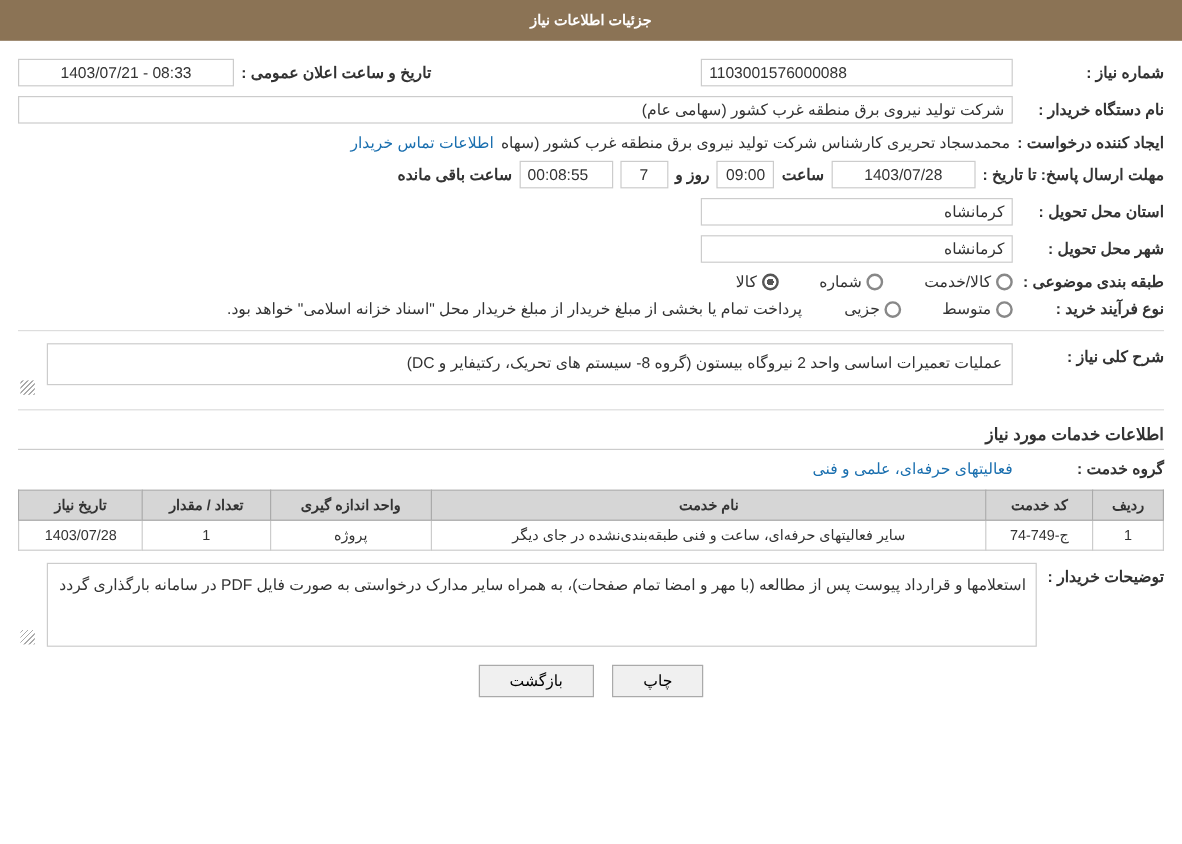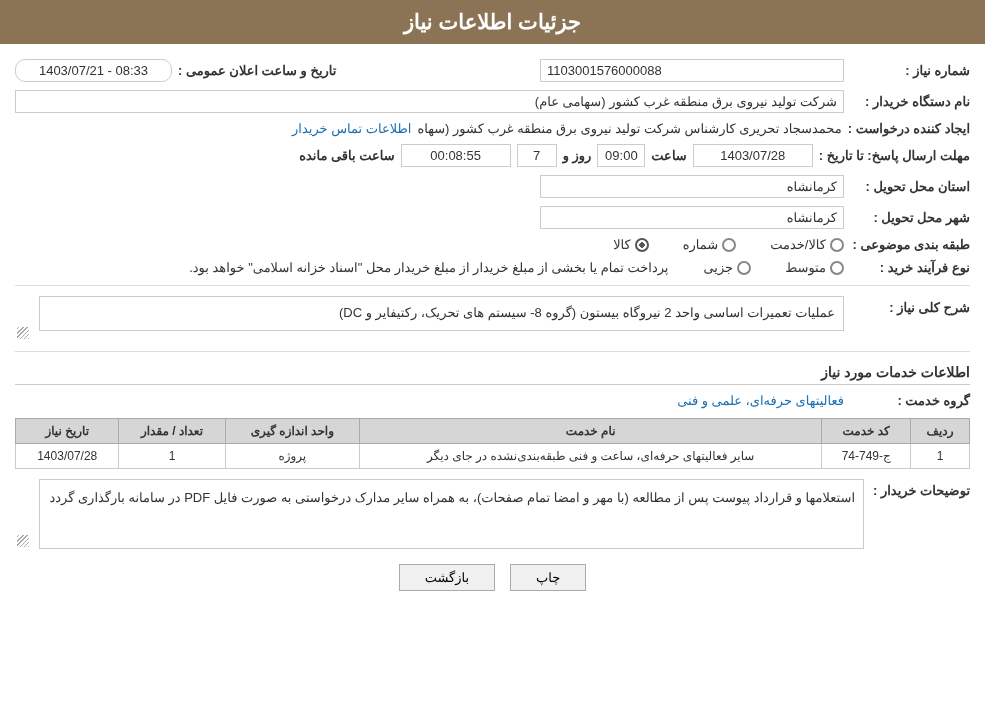--- a/index.html
+++ b/index.html
@@ -14,21 +14,21 @@
       max-width: 985px;
       margin: 0 auto;
       background: #fff;
       min-height: 703px;
     }
     .header-bar {
       background: #8B7355;
       color: #fff;
       text-align: center;
       padding: 10px;
-      font-size: 21px;
+      font-size: 12px;
       font-weight: bold;
     }
     .content {
       padding: 15px;
     }
     .info-row {
       display: flex;
       align-items: center;
       margin-bottom: 8px;
       gap: 6px;
@@ -44,25 +44,24 @@
       border: 1px solid #ccc;
       background: #fff;
       padding: 3px 6px;
       min-height: 22px;
       text-align: right;
     }
     .input-wide {
       flex: 1;
     }
     .input-fixed-lg {
-      width: 304px;
+      width: 260px;
     }
     .input-fixed-md {
-      width: 157px;
-      border-radius: 10px;
+      width: 180px;
     }
     .input-fixed-sm {
       width: 120px;
     }
     .link-blue {
       color: #1a6faf;
       cursor: pointer;
       text-decoration: none;
     }
     .section-title {
@@ -221,21 +220,21 @@
       </div>
     </div>
 
     <div class="info-row">
       <span class="label">مهلت ارسال پاسخ: تا تاریخ :</span>
       <div class="input-box input-fixed-sm" style="direction:ltr; text-align:center;">1403/07/28</div>
       <span style="font-weight:bold;">ساعت</span>
       <div class="input-box" style="width:48px; direction:ltr; text-align:center;">09:00</div>
       <span style="font-weight:bold;">روز و</span>
       <div class="input-box" style="width:40px; text-align:center;">7</div>
-      <div class="input-box" style="width:110px; direction:ltr; text-align:center;">00:08:55</div>
+      <div class="input-box" style="width:78px; direction:ltr; text-align:left;">00:08:55</div>
       <span style="font-weight:bold;">ساعت باقی مانده</span>
     </div>
 
     <div class="info-row">
       <span class="label">استان محل تحویل :</span>
       <div class="input-box input-fixed-lg">کرمانشاه</div>
     </div>
 
     <div class="info-row">
       <span class="label">شهر محل تحویل :</span>

